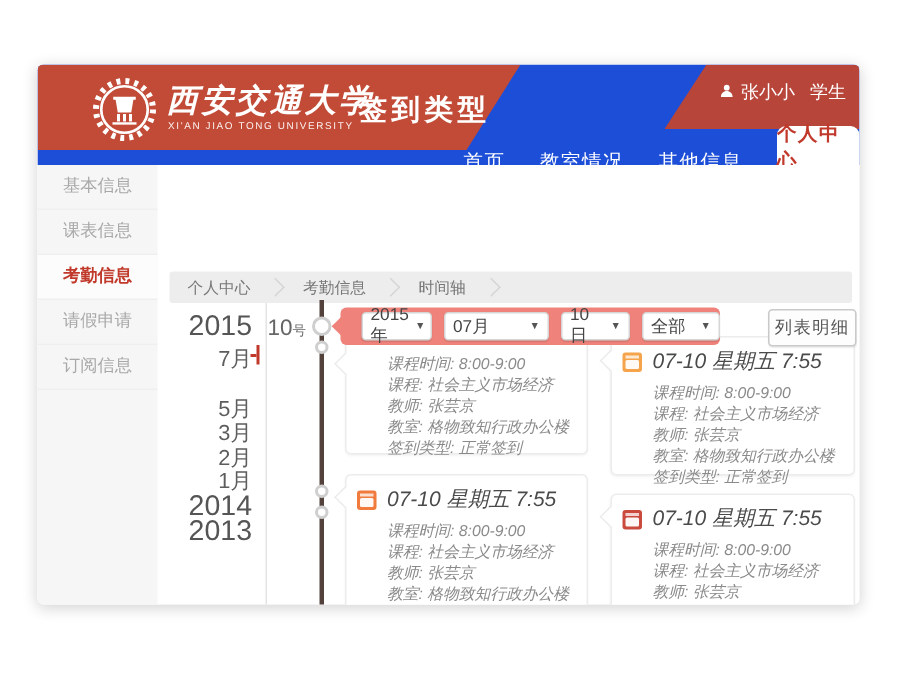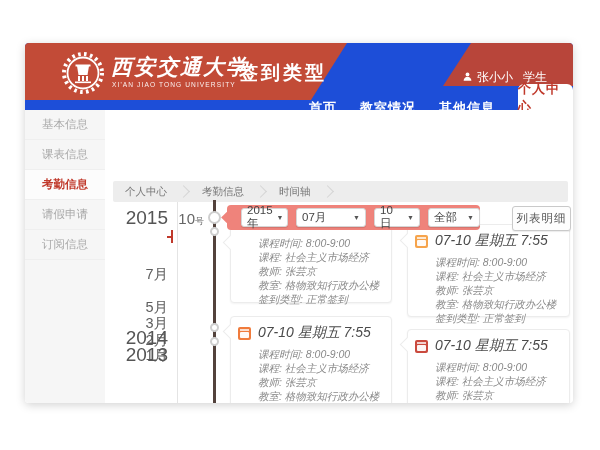--- a/index.html
+++ b/index.html
@@ -11,43 +11,43 @@
   .hdr{position:absolute;left:0;top:0;width:100%;height:67px;background:#1d4ed8;}
   .hdr-slash{position:absolute;right:0;top:0;width:130px;height:43px;background:#b8453a;
              clip-path:polygon(28px 0,100% 0,100% 100%,0 100%);}
   .ribbon{position:absolute;left:0;top:0;width:322px;height:57px;background:#c24b37;
           clip-path:polygon(0 0,322px 0,286px 57px,0 57px);}
   .logo{position:absolute;left:36px;top:8px;width:44px;height:44px;}
   .uni-cn{position:absolute;left:86px;top:10px;color:#fff;font-family:"DejaVu Serif","Liberation Serif",serif;
           font-style:italic;font-weight:bold;font-size:21px;letter-spacing:2px;white-space:nowrap;}
   .uni-en{position:absolute;left:87px;top:38px;color:rgba(255,255,255,.92);font-size:6.6px;letter-spacing:1.1px;white-space:nowrap;}
   .app-title{position:absolute;left:214px;top:17px;color:#fff;font-size:19px;font-weight:bold;letter-spacing:3px;white-space:nowrap;}
-  .user{position:absolute;right:26px;top:10px;display:flex;align-items:center;gap:4px;color:#fff;font-size:12px;margin-top:16px;}
+  .user{position:absolute;right:9px;top:10px;display:flex;align-items:center;gap:4px;color:#fff;font-size:12px;}
   .user .role{margin-left:6px;}
   .nav{position:absolute;right:0;bottom:0;height:24px;display:flex;align-items:center;}
-  .nav-item{color:#fff;font-size:13px;font-weight:bold;margin-right:23px;letter-spacing:1px;cursor:pointer;margin-top:20px;}
+  .nav-item{color:#fff;font-size:13px;font-weight:normal;margin-right:23px;letter-spacing:1px;cursor:pointer;margin-top:20px;}
   .nav-tab{width:55px;height:28px;background:#fff;border-radius:6px 6px 0 0;color:#c0392b;
            font-size:13px;font-weight:bold;display:flex;align-items:center;justify-content:center;letter-spacing:1px;cursor:pointer;}
 
   
   .body{position:absolute;left:0;top:67px;right:0;bottom:0;background:#fff;}
   .sidebar{position:absolute;left:0;top:0;width:80px;height:100%;background:#f6f6f6;}
   .side-item{height:29px;line-height:29px;text-align:center;font-size:11.5px;color:#a8a8a8;
              border-bottom:1px solid #efefef;cursor:pointer;}
   .side-item.active{color:#c0392b;font-weight:bold;background:#fcfcfc;}
 
   .crumbs{position:absolute;left:88px;top:71px;width:455px;height:21px;background:#ededed;border-radius:2px;
           display:flex;align-items:center;padding-left:12px;box-sizing:border-box;}
   .crumb{font-size:10.5px;color:#777;margin-right:10px;cursor:pointer;}
   .crumb-sep{width:8px;height:8px;border-top:1px solid #d5d5d5;border-right:1px solid #d5d5d5;
              transform:rotate(45deg);margin-right:14px;margin-left:2px;}
 
   .scale-item{position:absolute;color:#5d5d5d;text-align:right;width:60px;right:405px;white-space:nowrap;}
   .scale-item.year{font-size:19px;color:#555;}
-  .scale-item.month{font-size:14.5px;margin-top:35px;}
+  .scale-item.month{font-size:14.5px;}
   .month-tick{position:absolute;left:146px;top:120px;width:2px;height:13px;background:#c0392b;}
   .month-tick::before{content:"";position:absolute;left:-4px;top:6px;width:4px;height:2px;background:#c0392b;}
 
   .vsep{position:absolute;left:152px;top:92px;width:1px;height:268px;background:#e4e4e4;}
   .tline{position:absolute;left:188px;top:90px;width:3px;height:270px;background:#53423c;}
   .node{position:absolute;background:#fff;border:2px solid #cfcfcf;border-radius:50%;box-sizing:border-box;}
   .day-label{position:absolute;right:369px;color:#666;white-space:nowrap;text-align:right;}
   .day-label .num{font-size:15px;}
   .day-label .suf{font-size:9px;}
 

